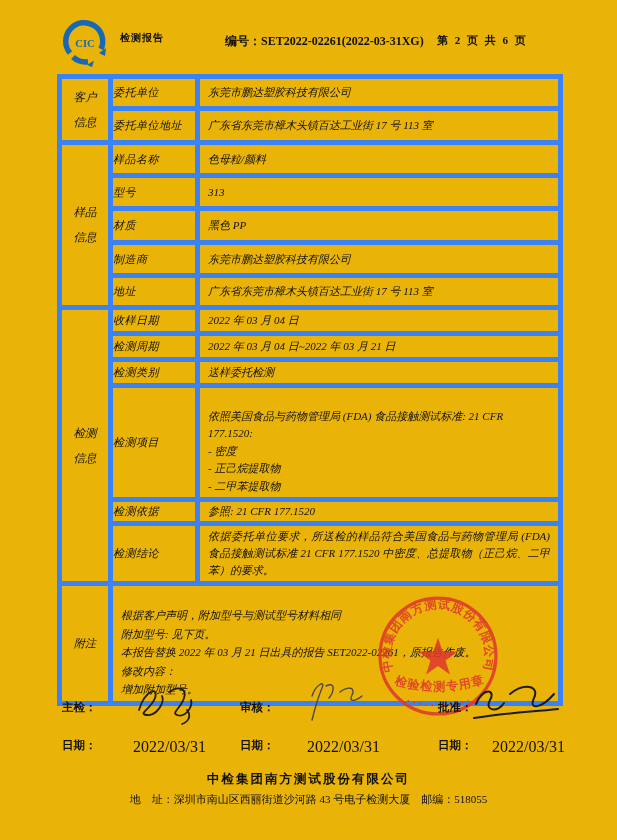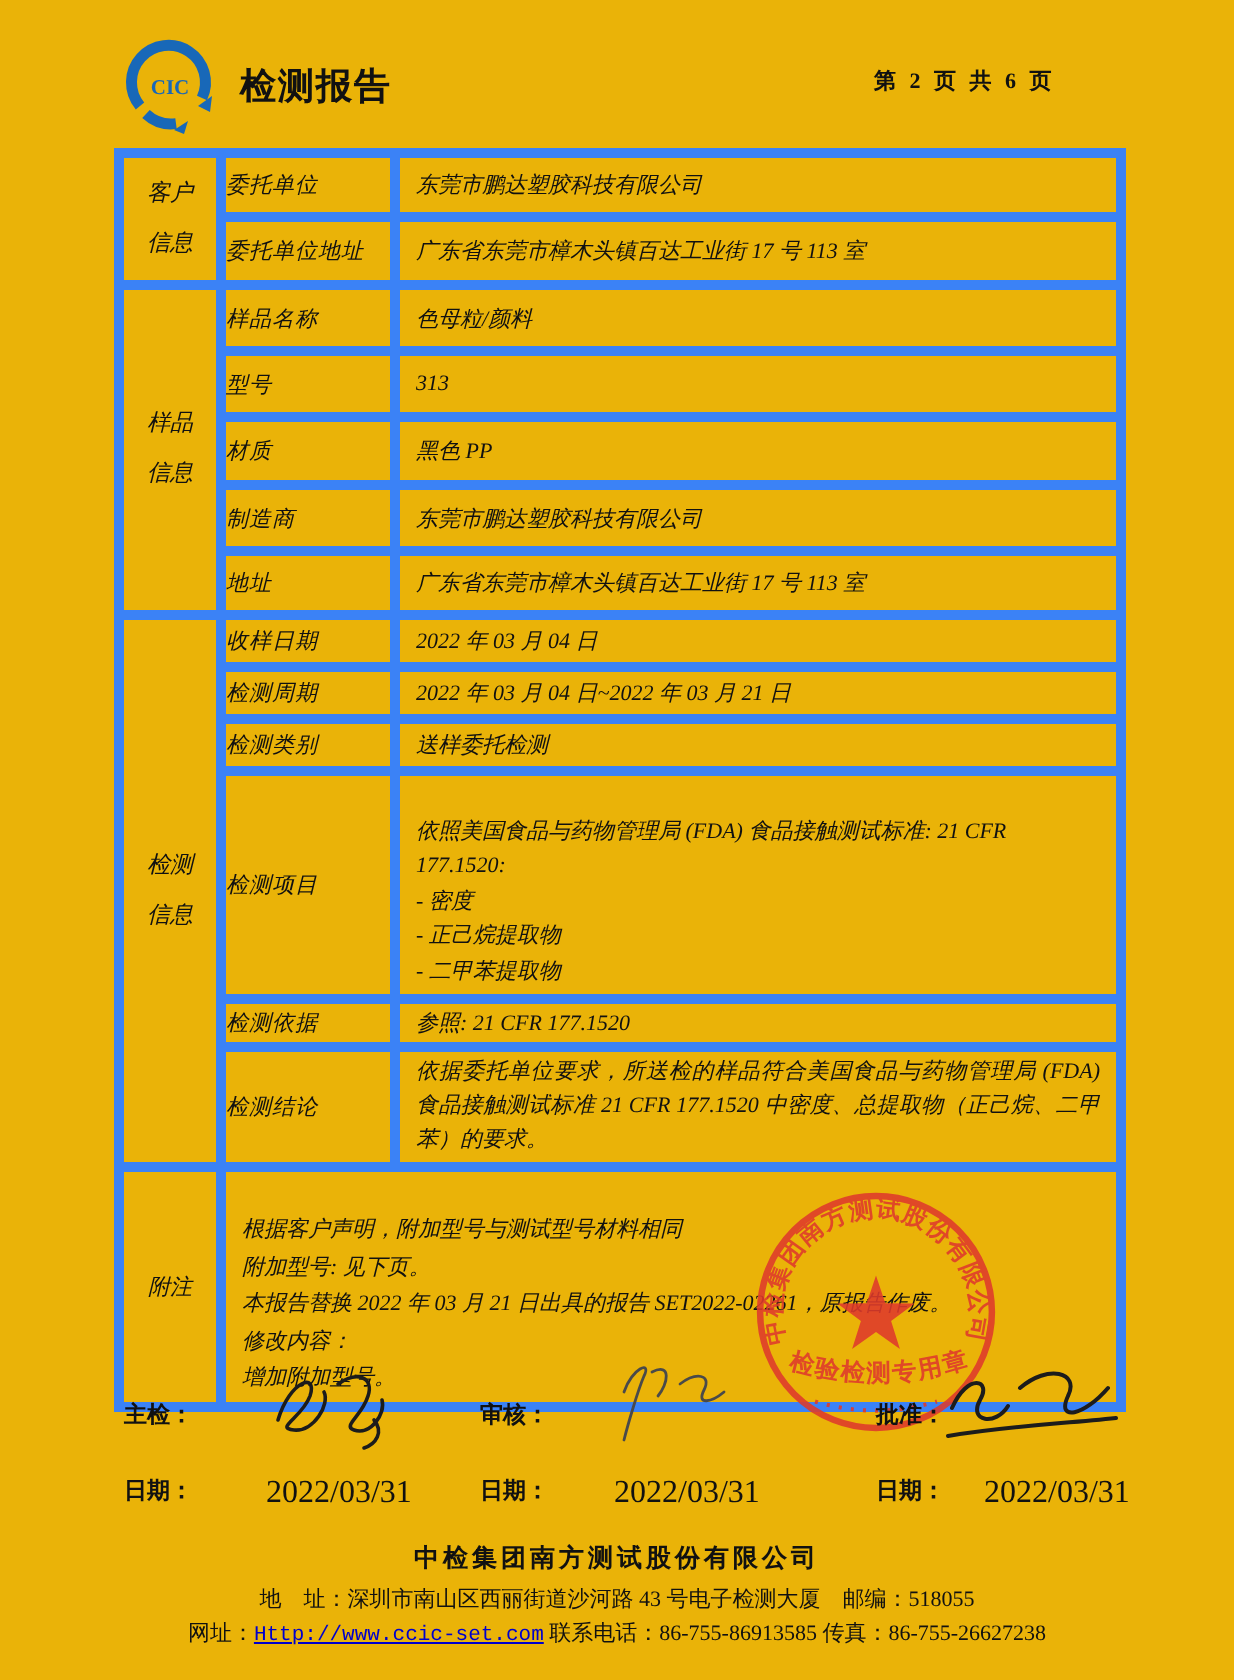--- a/index.html
+++ b/index.html
@@ -7,21 +7,21 @@
     position:relative;
     width:617px;height:840px;
     background:#eab308;
     margin:0 auto;
     font-family:"Liberation Serif","DejaVu Serif",serif;
     color:#111;
     overflow:hidden;
   }
   
   .logo{position:absolute;left:61px;top:19px;width:48px;height:48px;}
-  .hdr-title{position:absolute;left:120px;top:31px;font-size:18px;font-weight:bold;letter-spacing:1px;}
+  .hdr-title{position:absolute;left:120px;top:31px;font-size:10px;font-weight:bold;letter-spacing:1px;}
   .hdr-no{position:absolute;left:225px;top:33px;font-size:12px;font-weight:bold;}
   .hdr-page{position:absolute;left:437px;top:33px;font-size:11px;font-weight:bold;letter-spacing:2px;}
   
   .rpt{position:absolute;left:57px;top:74px;border-collapse:collapse;table-layout:fixed;width:501px;}
   .rpt td{border:5px solid #3b82f6;font-size:11px;color:#111;padding:2px 8px;vertical-align:middle;overflow:hidden;font-style:italic;}
   .rpt td.group{text-align:center;padding:2px 2px;}
   .rpt td.group .gv{display:inline-block;width:26px;word-break:break-all;line-height:2.15;font-size:11.5px;}
   .rpt td.lbl{padding-left:0;letter-spacing:0.5px;}
   .rpt td.val{padding-left:8px;}
   .rpt td.multi{vertical-align:top;padding-top:20px;}
@@ -47,20 +47,21 @@
 <div class="page">
 
   <svg class="logo" viewBox="0 0 48 48">
     <path d="M 9 34 A 18.5 18.5 0 1 1 40 30" fill="none" stroke="#1868b8" stroke-width="5.5"></path>
     <path d="M 12 38 A 18.5 18.5 0 0 0 27 42.8" fill="none" stroke="#1868b8" stroke-width="5.5"></path>
     <polygon points="38,34 45,29 44,37" fill="#1868b8"></polygon>
     <polygon points="26,46 33,41.5 31,48" fill="#1868b8"></polygon>
     <text x="24" y="28" text-anchor="middle" font-size="10.5" font-weight="bold" fill="#1868b8" font-family="Liberation Serif, DejaVu Serif, serif">CIC</text>
   </svg>
   <div class="hdr-title">检测报告</div>
+  <div class="hdr-no"><span>编号：</span><span>SET2022-02261(2022-03-31XG)</span></div>
   <div class="hdr-page">第 2 页 共 6 页</div>
 
   <table class="rpt">
     <colgroup>
         <col style="width:51px">
         <col style="width:87px">
         <col style="width:363px">
       </colgroup>
     <tbody>
         <tr style="height:32px">
@@ -165,15 +166,14 @@
 
   <div class="sig-date-label" style="left:62px;top:738px">日期：</div>
   <div class="sig-date" style="left:133px;top:738px">2022/03/31</div>
   <div class="sig-date-label" style="left:240px;top:738px">日期：</div>
   <div class="sig-date" style="left:307px;top:738px">2022/03/31</div>
   <div class="sig-date-label" style="left:438px;top:738px">日期：</div>
   <div class="sig-date" style="left:492px;top:738px">2022/03/31</div>
 
   <div class="ft-company">中检集团南方测试股份有限公司</div>
   <div class="ft-line1">地　址：深圳市南山区西丽街道沙河路 43 号电子检测大厦　邮编：518055</div>
-  <div class="ft-line2"><span>网址：</span><a href="#">Http://www.ccic-set.com</a><span> </span><span>联系电话：86-755-86913585 传真：86-755-26627238</span></div>
 
 </div>
 
 </body></html>

